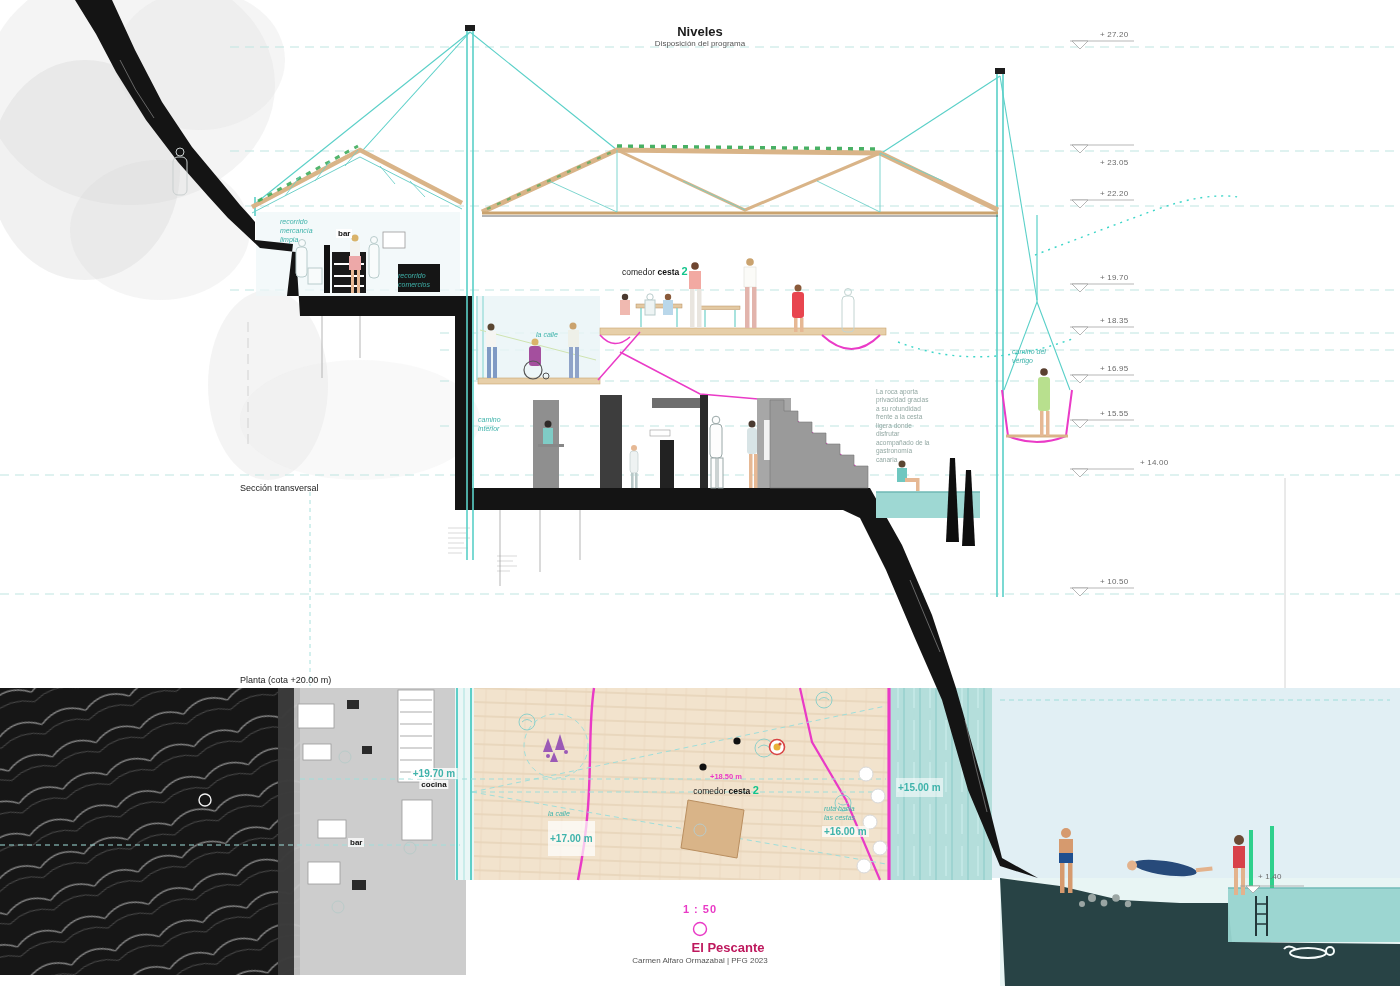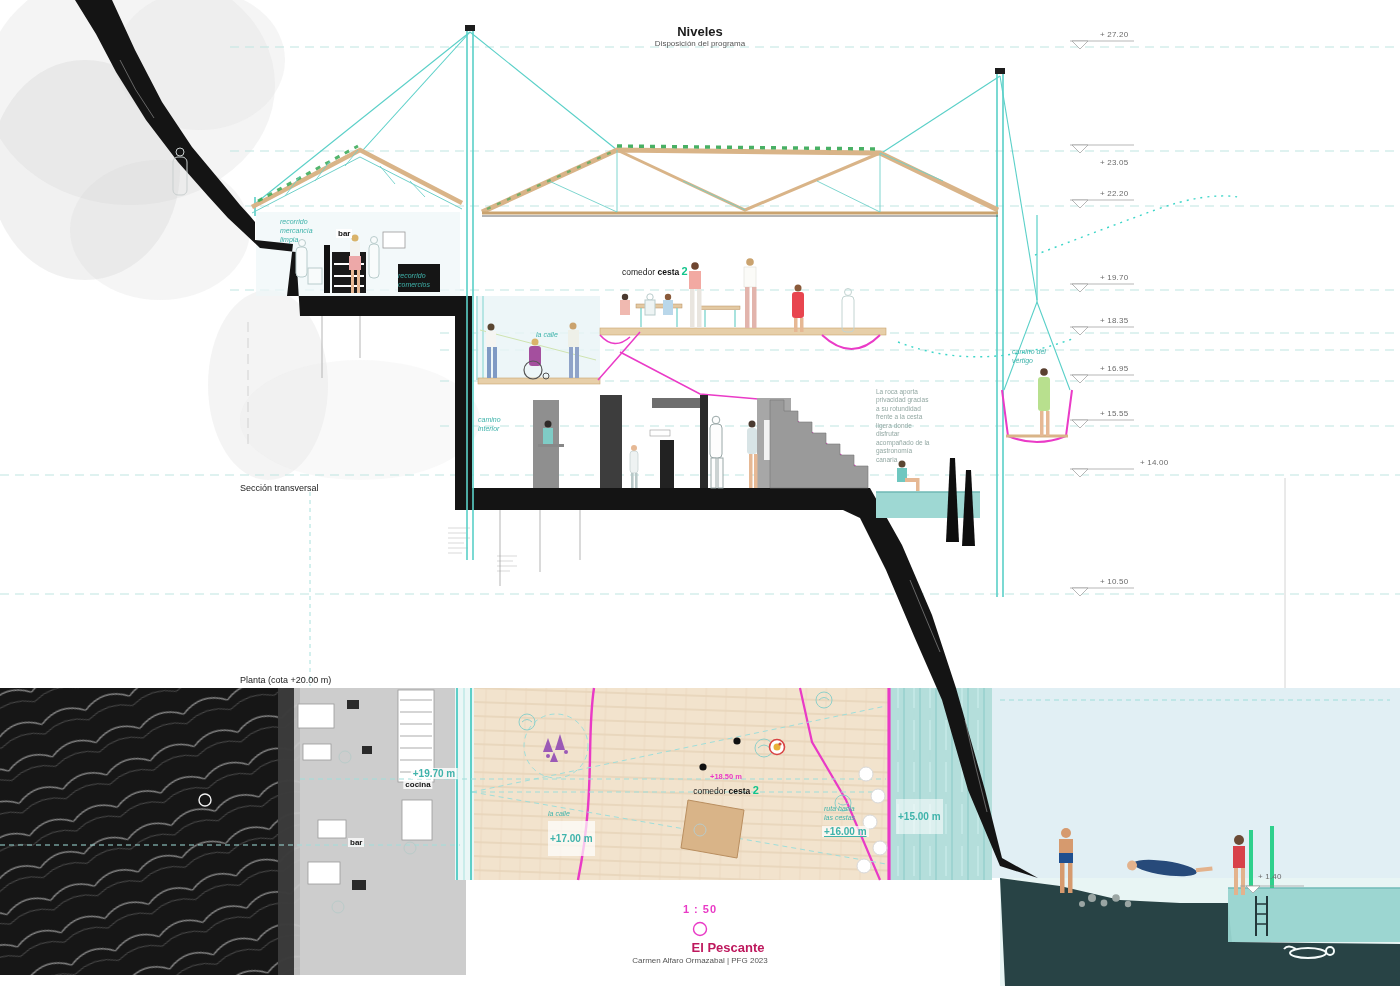--- a/index.html
+++ b/index.html
@@ -507,32 +507,32 @@
 <div class="lbl teal-i" style="left:280px;top:218px;width:48px;">recorrido mercancía limpia</div>
 <div class="lbl teal-i" style="left:398px;top:272px;width:60px;">recorrido comercios</div>
 <div class="lbl teal-i" style="left:478px;top:416px;width:42px;">camino interior</div>
 <div class="lbl teal-i" style="left:1012px;top:348px;width:52px;">camino del vértigo</div>
 <div class="lbl nota" style="left:876px;top:388px;width:56px;">La roca aporta privacidad gracias a su rotundidad frente a la cesta ligera donde disfrutar acompañado de la gastronomía canaria</div>
 
 <div class="lbl sec-lbl" style="left:240px;top:483px;">Sección transversal</div>
 <div class="lbl sec-lbl" style="left:240px;top:675px;">Planta (cota +20.00 m)</div>
 
 <div class="lbl teal-v ctr" style="left:434px;top:768px;background:rgba(255,255,255,.8);padding:0 2px;">+19.70 m</div>
-<div class="lbl blk-b ctr" style="left:418px;top:780px;background:rgba(255,255,255,.8);padding:0 2px;">cocina</div>
+<div class="lbl blk-b ctr" style="left:434px;top:780px;background:rgba(255,255,255,.8);padding:0 2px;">cocina</div>
 <div class="lbl blk-b" style="left:348px;top:838px;background:rgba(255,255,255,.75);padding:0 2px;">bar</div>
 <div class="lbl mag-v ctr" style="left:726px;top:772px;">+18.50 m</div>
 <div class="lbl comp ctr" style="left:726px;top:784px;">
   <span>comedor</span>
   <b>cesta</b>
   <span class="num">2</span>
 </div>
 <div class="lbl teal-i" style="left:548px;top:810px;">la calle</div>
 <div class="lbl teal-v" style="left:548px;top:821px;background:rgba(255,255,255,.7);padding:12px 2px;">+17.00 m</div>
 <div class="lbl teal-i" style="left:824px;top:805px;width:40px;">ruta hacia las cestas</div>
-<div class="lbl teal-v" style="left:822px;top:826px;background:rgba(255,255,255,.7);padding:0 2px;text-decoration:underline;">+16.00 m</div>
-<div class="lbl teal-v" style="left:896px;top:799px;background:rgba(255,255,255,.55);padding:12px 2px;">+15.00 m</div>
+<div class="lbl teal-v" style="left:822px;top:826px;background:rgba(255,255,255,.7);padding:0 2px;">+16.00 m</div>
+<div class="lbl teal-v" style="left:896px;top:778px;background:rgba(255,255,255,.55);padding:4px 2px;">+15.00 m</div>
 <div class="lbl level" style="left:1258px;top:872px;">+ 1.40</div>
 
 <div class="lbl scale-lbl ctr" style="left:700px;top:903px;font-weight:bold;">1 : 50</div>
 <div class="lbl foot-title ctr" style="left:700px;top:940px;">El Pescante</div>
 <div class="lbl foot-cred ctr" style="left:700px;top:956px;">Carmen Alfaro Ormazabal | PFG 2023</div>
 
 </div>
 
 </body></html>

